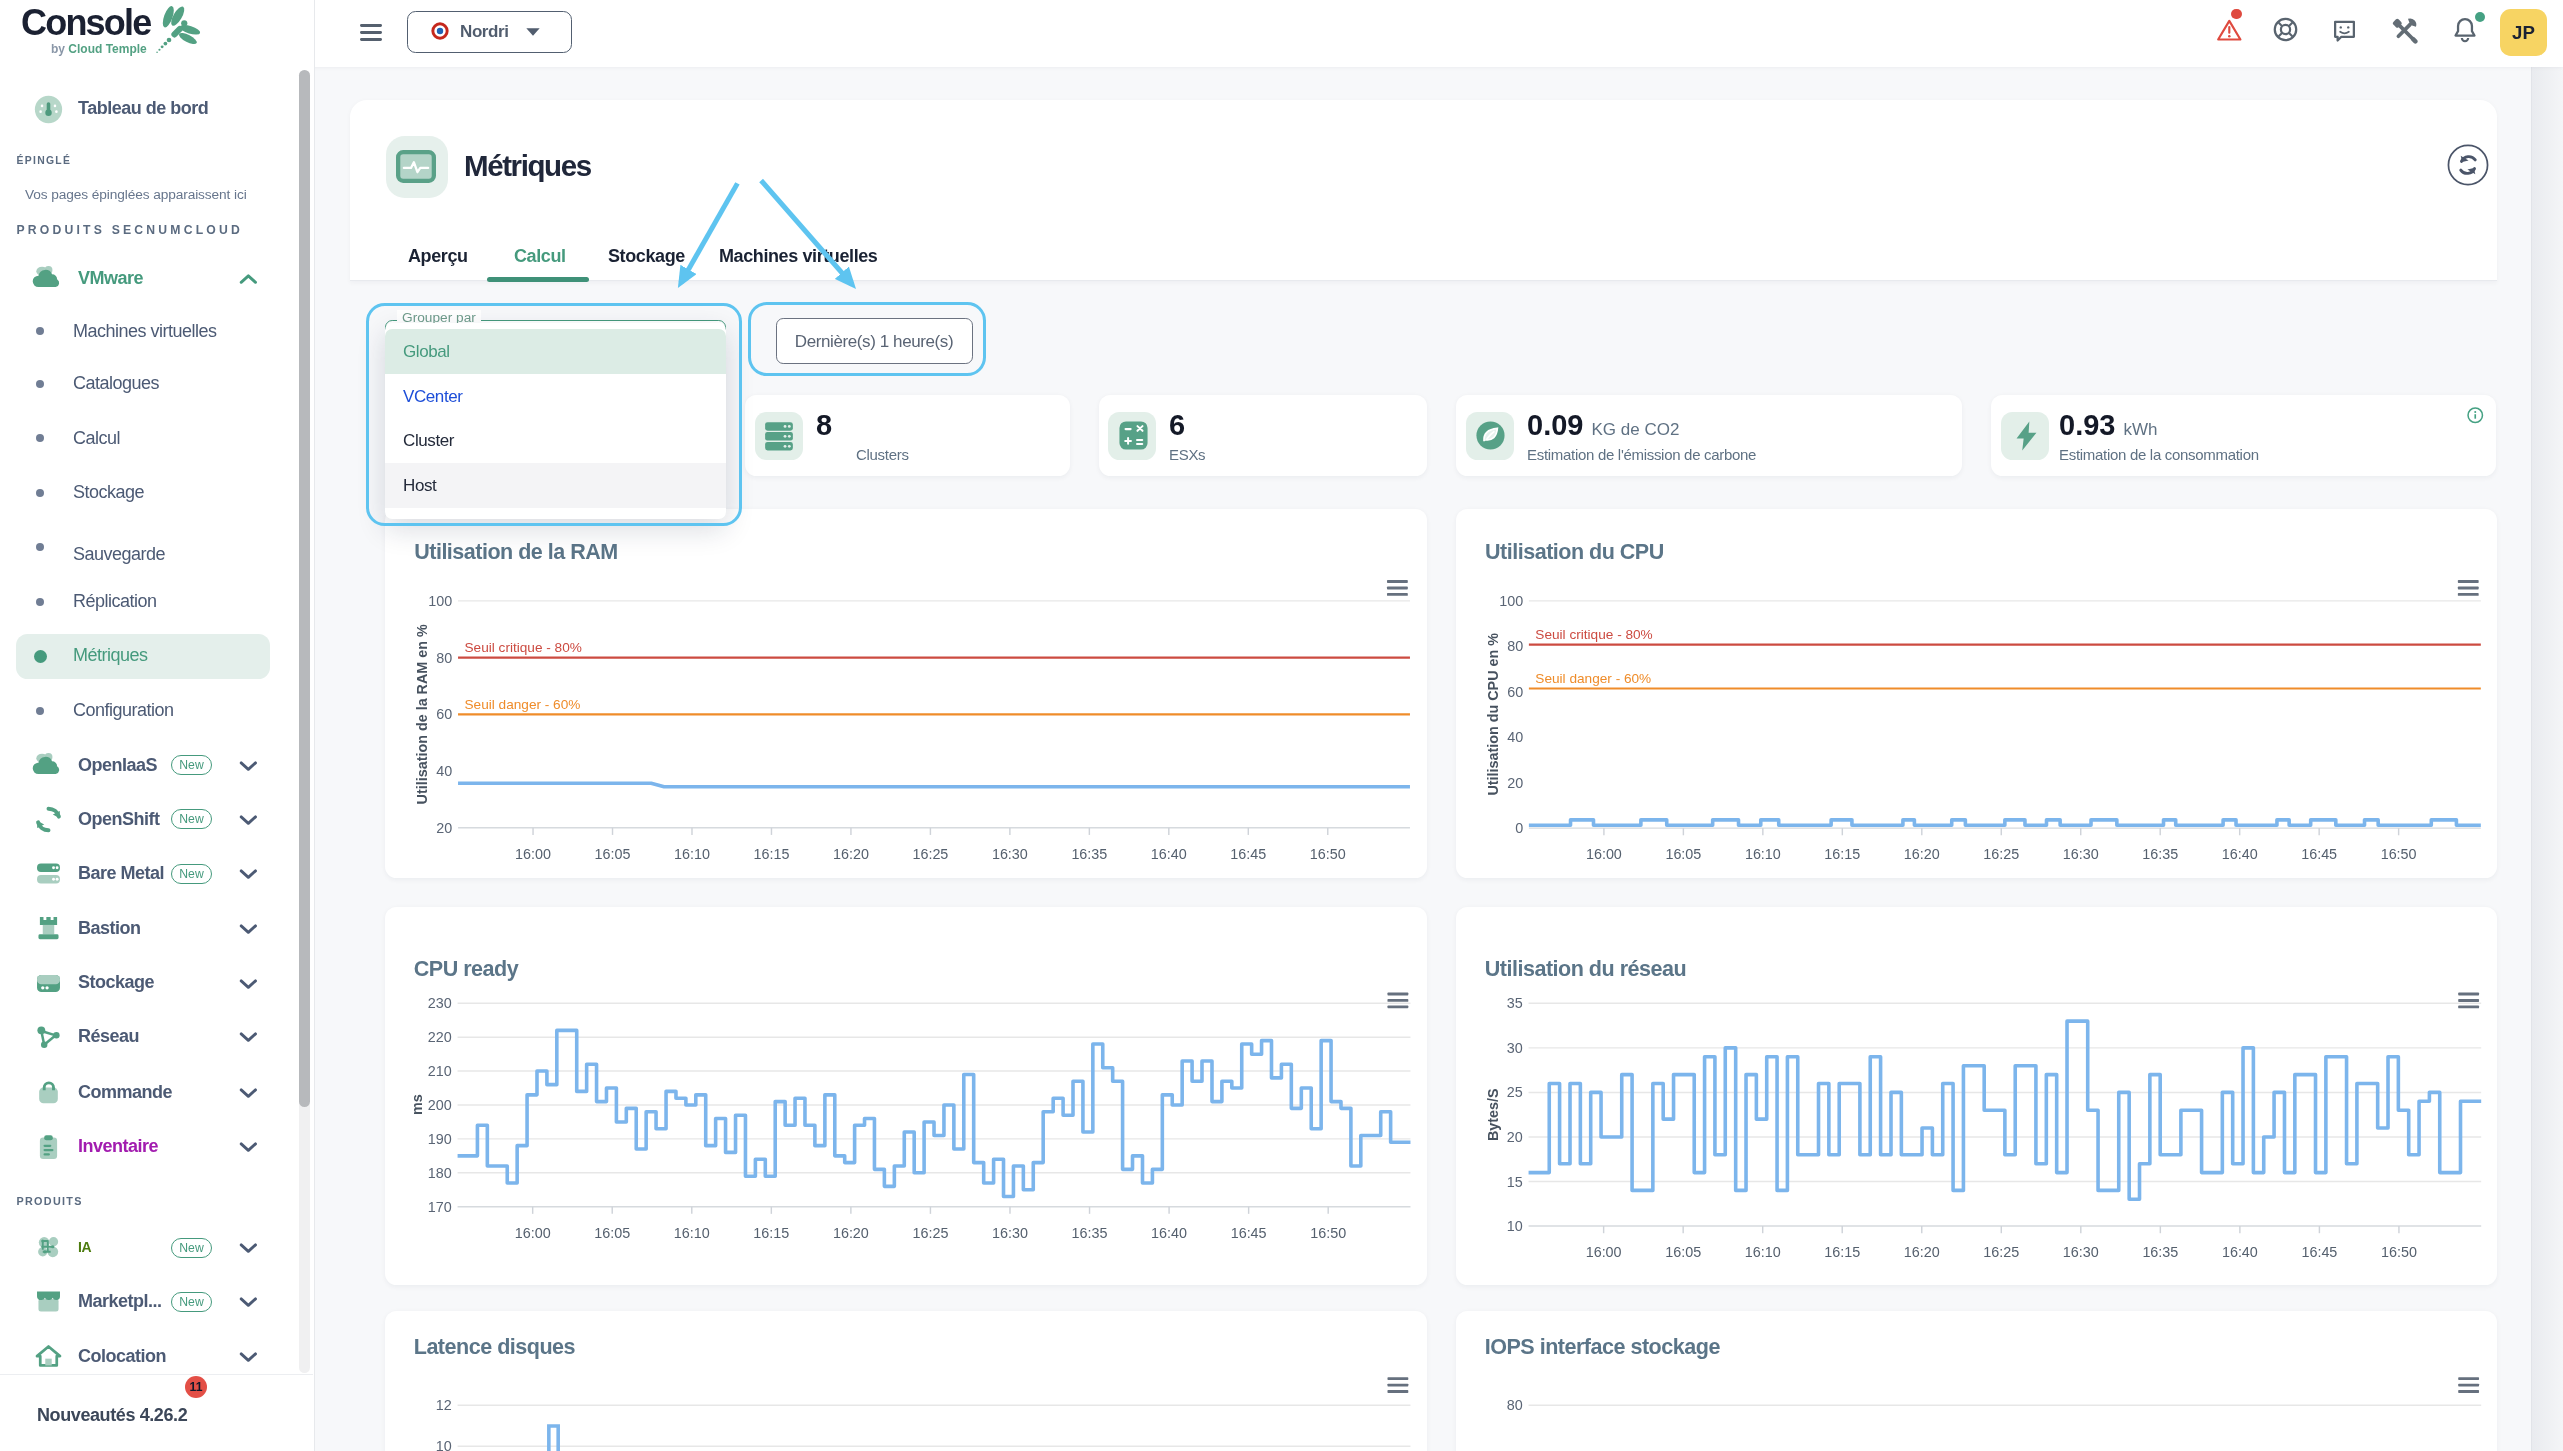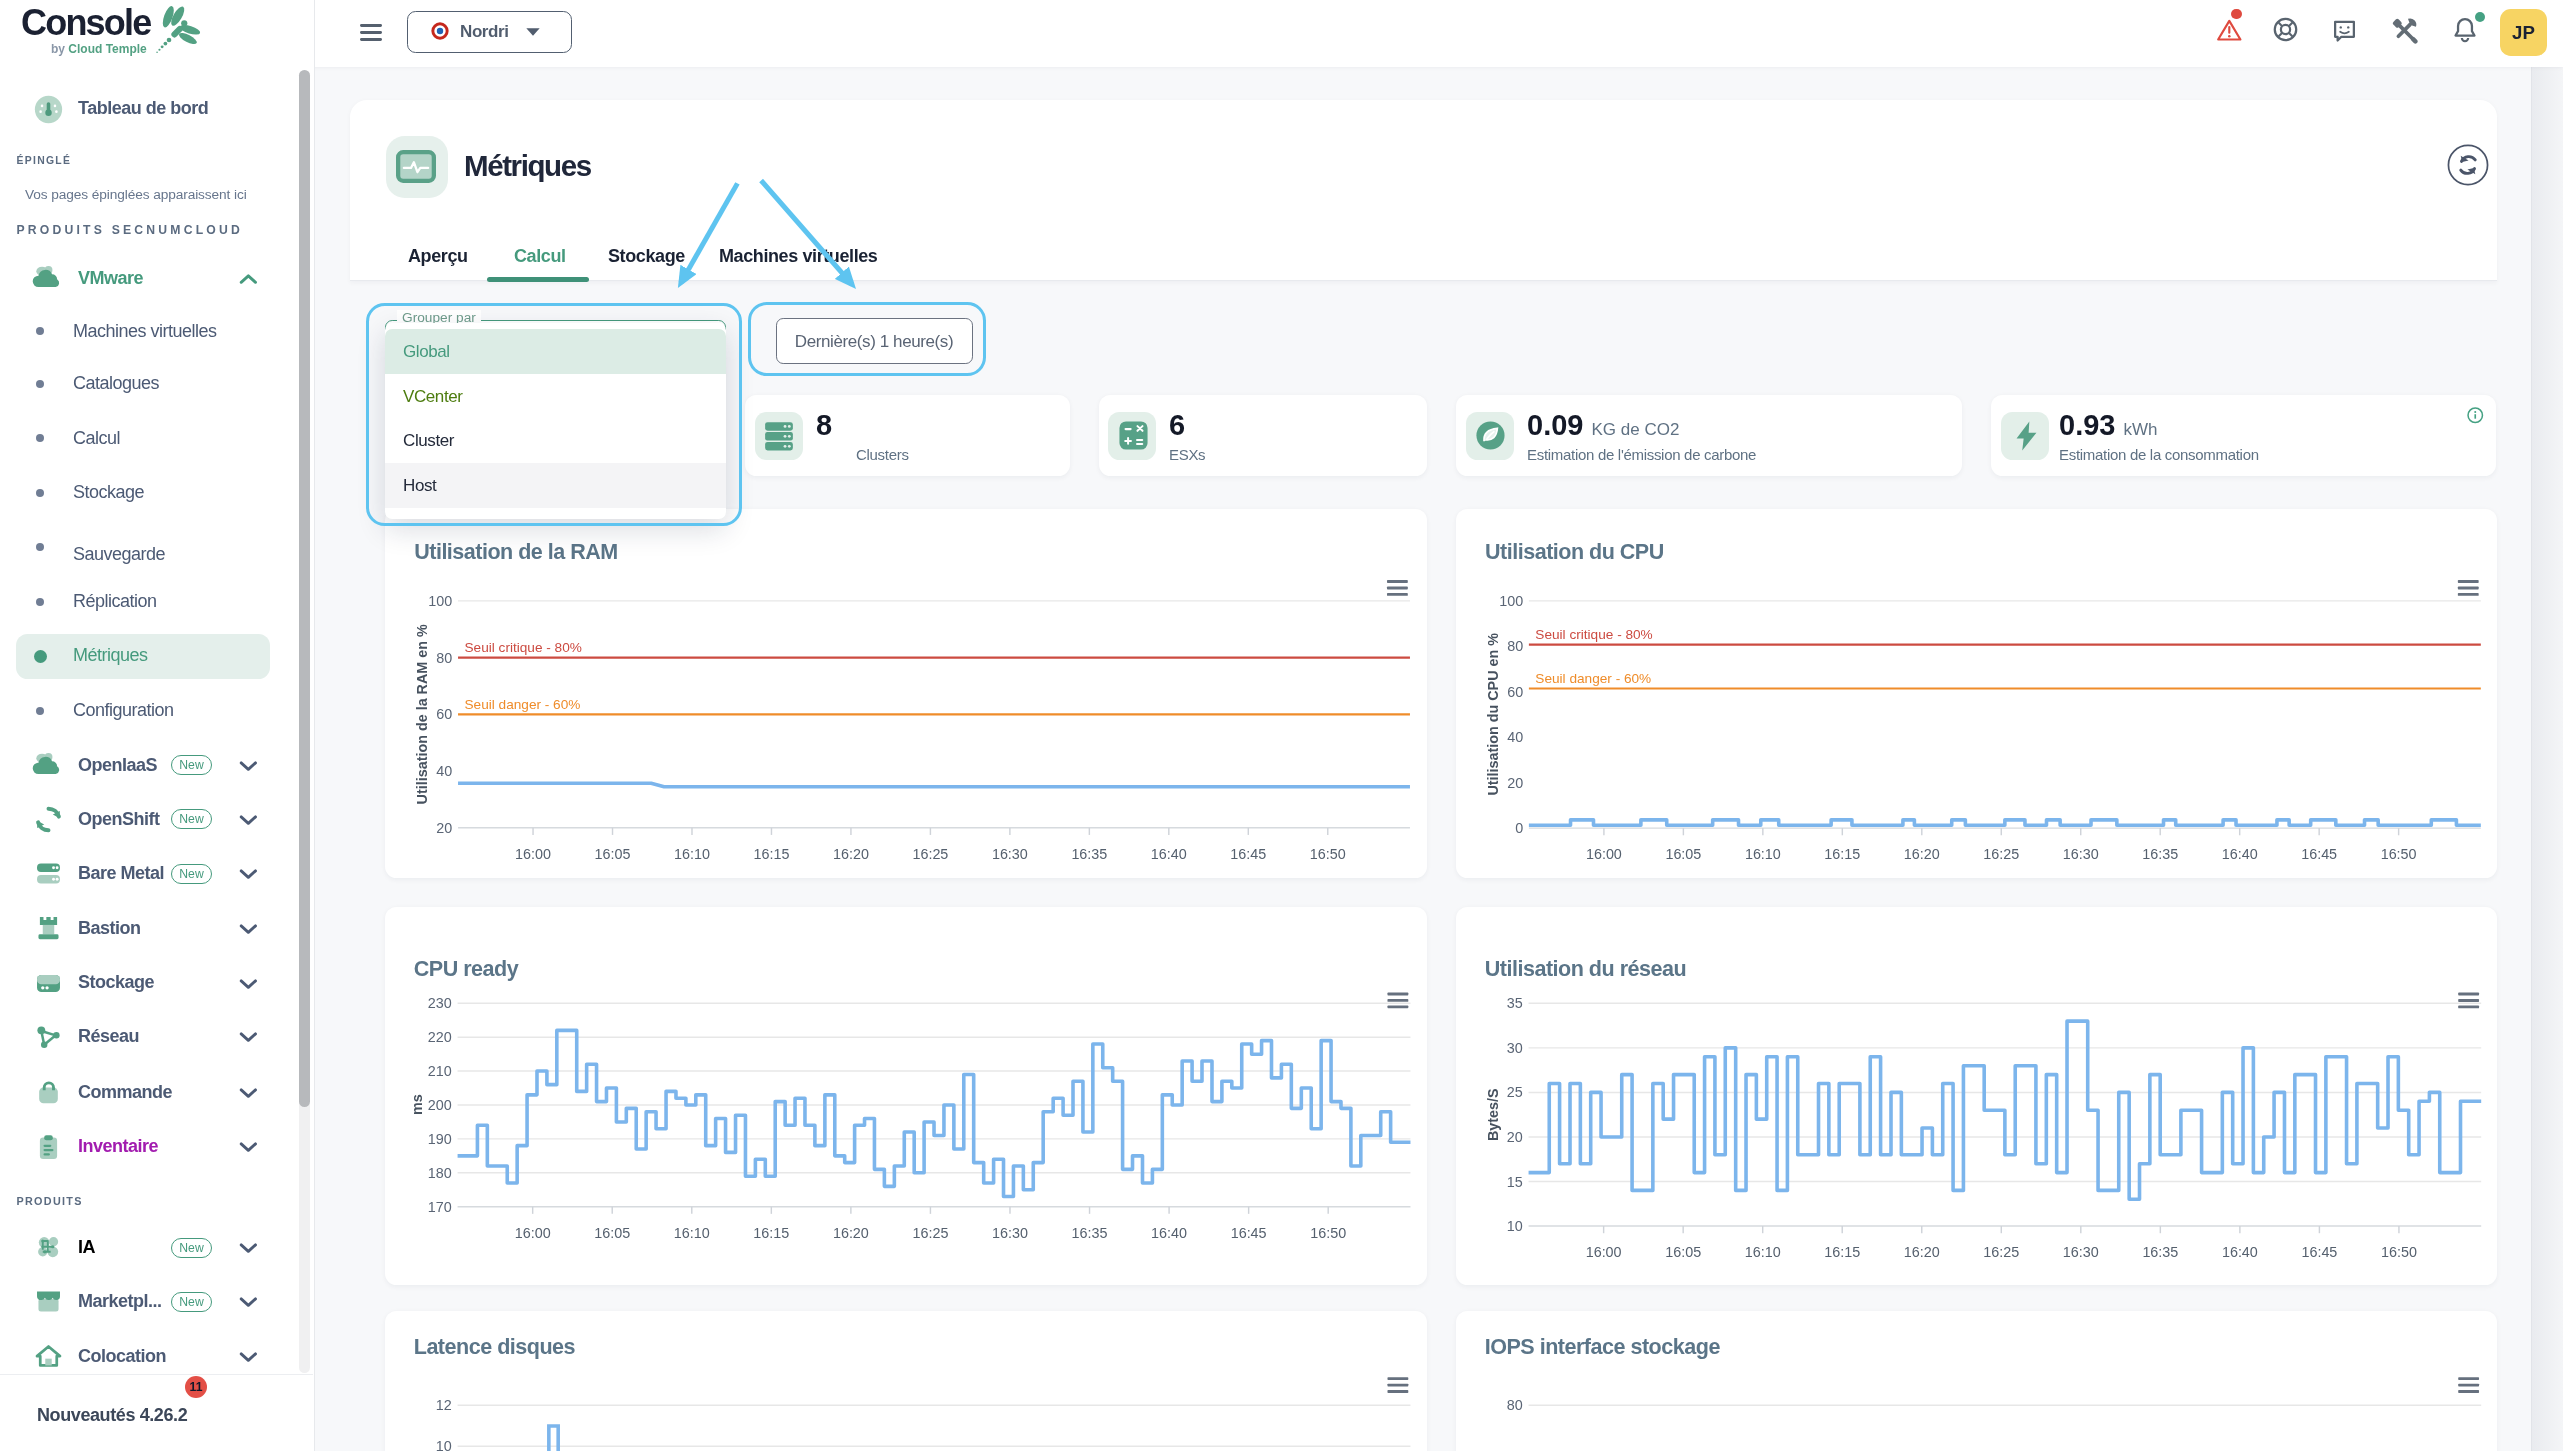--- a/index.html
+++ b/index.html
@@ -277,21 +277,21 @@
         <text x="93" y="138" font-size="20" fill="#5a6575" text-anchor="end">80</text>
         <line x1="101" y1="131" x2="1427" y2="131" stroke="#e7e7e7" stroke-width="2"></line>
       </svg>
     </div>
 <div style="position:absolute;left:385px;top:320px;width:341px;height:46px;border:1.8px solid #459a7d;border-radius:7.2px;background:#fff"></div>
     <div style="position:absolute;left:397px;top:310px;font-size:13.7px;font-weight:400;color:#6f9c8b;line-height:16.5px;"><span style="background:#fff;padding:0 5px">Grouper par</span></div>
     <div style="position:absolute;left:385px;top:323px;width:341px;height:196px;background:#fff;border-radius:7.2px;box-shadow:0 10px 29px rgba(20,30,60,0.16)"></div>
     <div style="position:absolute;left:385px;top:329px;width:341px;height:45px;background:#dcece5;border-radius:7.2px 7.2px 0 0"></div>
     <div style="position:absolute;left:385px;top:463px;width:341px;height:45px;background:#f4f4f6"></div>
     <div style="position:absolute;left:403px;top:341px;font-size:17px;font-weight:500;color:#459a7d;letter-spacing:-0.4px;line-height:21px;">Global</div>
-    <div style="position:absolute;left:403px;top:386px;font-size:17px;font-weight:500;color:#4d7c0f;letter-spacing:-0.4px;line-height:21px;">VCenter</div>
+    <div style="position:absolute;left:403px;top:386px;font-size:17px;font-weight:500;color:#1d4ed8;letter-spacing:-0.4px;line-height:21px;">VCenter</div>
     <div style="position:absolute;left:403px;top:430px;font-size:17px;font-weight:500;color:#232a3a;letter-spacing:-0.4px;line-height:21px;">Cluster</div>
     <div style="position:absolute;left:403px;top:475px;font-size:17px;font-weight:500;color:#232a3a;letter-spacing:-0.4px;line-height:21px;">Host</div>
     <div style="position:absolute;left:366px;top:303px;width:376px;height:223px;border:3.6px solid #5ec4f0;border-radius:18.7px"></div>
     <div style="position:absolute;left:748px;top:302px;width:238px;height:74px;border:3.6px solid #5ec4f0;border-radius:18.7px"></div>
     <div style="position:absolute;left:776px;top:318px;width:197px;height:46px;border:1.4px solid #6b7280;border-radius:7.2px;background:#fff"></div>
     <div style="position:absolute;left:874px;top:331px;font-size:17px;font-weight:400;color:#5a6474;letter-spacing:-0.4px;line-height:21px;transform:translateX(-50%);text-align:center">Dernière(s) 1 heure(s)</div>
     <svg style="position:absolute;left:647px;top:173px" width="244" height="137" viewBox="0 0 340 190">
       <defs>
         <marker id="ah" markerWidth="30" markerHeight="26" refX="22" refY="13" orient="auto" markerUnits="userSpaceOnUse">
           <path d="M0 0 L30 13 L0 26 z" fill="#5ec4f0"></path>
@@ -494,21 +494,21 @@
       <svg style="position:absolute;left:32px;top:1231px" width="33" height="33" viewBox="0 0 46 46">
         <circle cx="17" cy="16" r="7.5" fill="#a9cec0"></circle>
         <circle cx="30" cy="15" r="6.5" fill="#a9cec0"></circle>
         <circle cx="15" cy="29" r="6.5" fill="#a9cec0"></circle>
         <circle cx="29" cy="29" r="7.5" fill="#a9cec0"></circle>
         <path d="M15 14 h8 m-10 8 h15 m-13 7 h11 M22 14 v15 m-7 -16 v13" stroke="#53a183" stroke-width="2.6" fill="none"></path>
         <circle cx="15" cy="14" r="2.2" fill="#53a183"></circle>
         <circle cx="29" cy="22" r="2.2" fill="#53a183"></circle>
         <circle cx="18" cy="29" r="2.2" fill="#53a183"></circle>
       </svg>
-      <div style="position:absolute;left:78px;top:1237px;font-size:18px;font-weight:600;color:#000000;letter-spacing:-0.5px;line-height:21.6px;text-align:right;">IA</div>
+      <div style="position:absolute;left:78px;top:1237px;font-size:14px;font-weight:600;color:#4d7c0f;letter-spacing:-0.5px;line-height:21.6px;text-align:right;">IA</div>
       <div style="position:absolute;left:171px;top:1238px;width:41px;height:20px;border:1.4px solid #459a7d;border-radius:10px;color:#459a7d;font-size:12.2px;line-height:18px;text-align:center">New</div>
       <svg style="position:absolute;left:239px;top:1242px" width="18.7" height="12.2" viewBox="0 0 26 17">
         <path d="M3 4 L13 13 L23 4" stroke="#4c5a74" stroke-width="4" fill="none" stroke-linecap="round" stroke-linejoin="round"></path>
       </svg>
       <svg style="position:absolute;left:32px;top:1285px" width="33" height="33" viewBox="0 0 46 46">
         <rect x="9" y="19" width="28" height="18" rx="3.5" fill="#a9cec0"></rect>
         <path d="M7 9 h32 v7 a4.8 4.8 0 0 1 -4.8 4.8 a5.3 5.3 0 0 1 -5.4-3 a5.3 5.3 0 0 1 -5.4 3 a5.3 5.3 0 0 1 -5.4-3 a5.3 5.3 0 0 1 -5.4 3 a4.8 4.8 0 0 1 -5.6-4.8 z" fill="#53a183"></path>
       </svg>
       <div style="position:absolute;left:78px;top:1291px;font-size:18px;font-weight:600;color:#4c5a74;letter-spacing:-0.5px;line-height:21.6px;">Marketpl...</div>
       <div style="position:absolute;left:171px;top:1292px;width:41px;height:20px;border:1.4px solid #459a7d;border-radius:10px;color:#459a7d;font-size:12.2px;line-height:18px;text-align:center">New</div>

